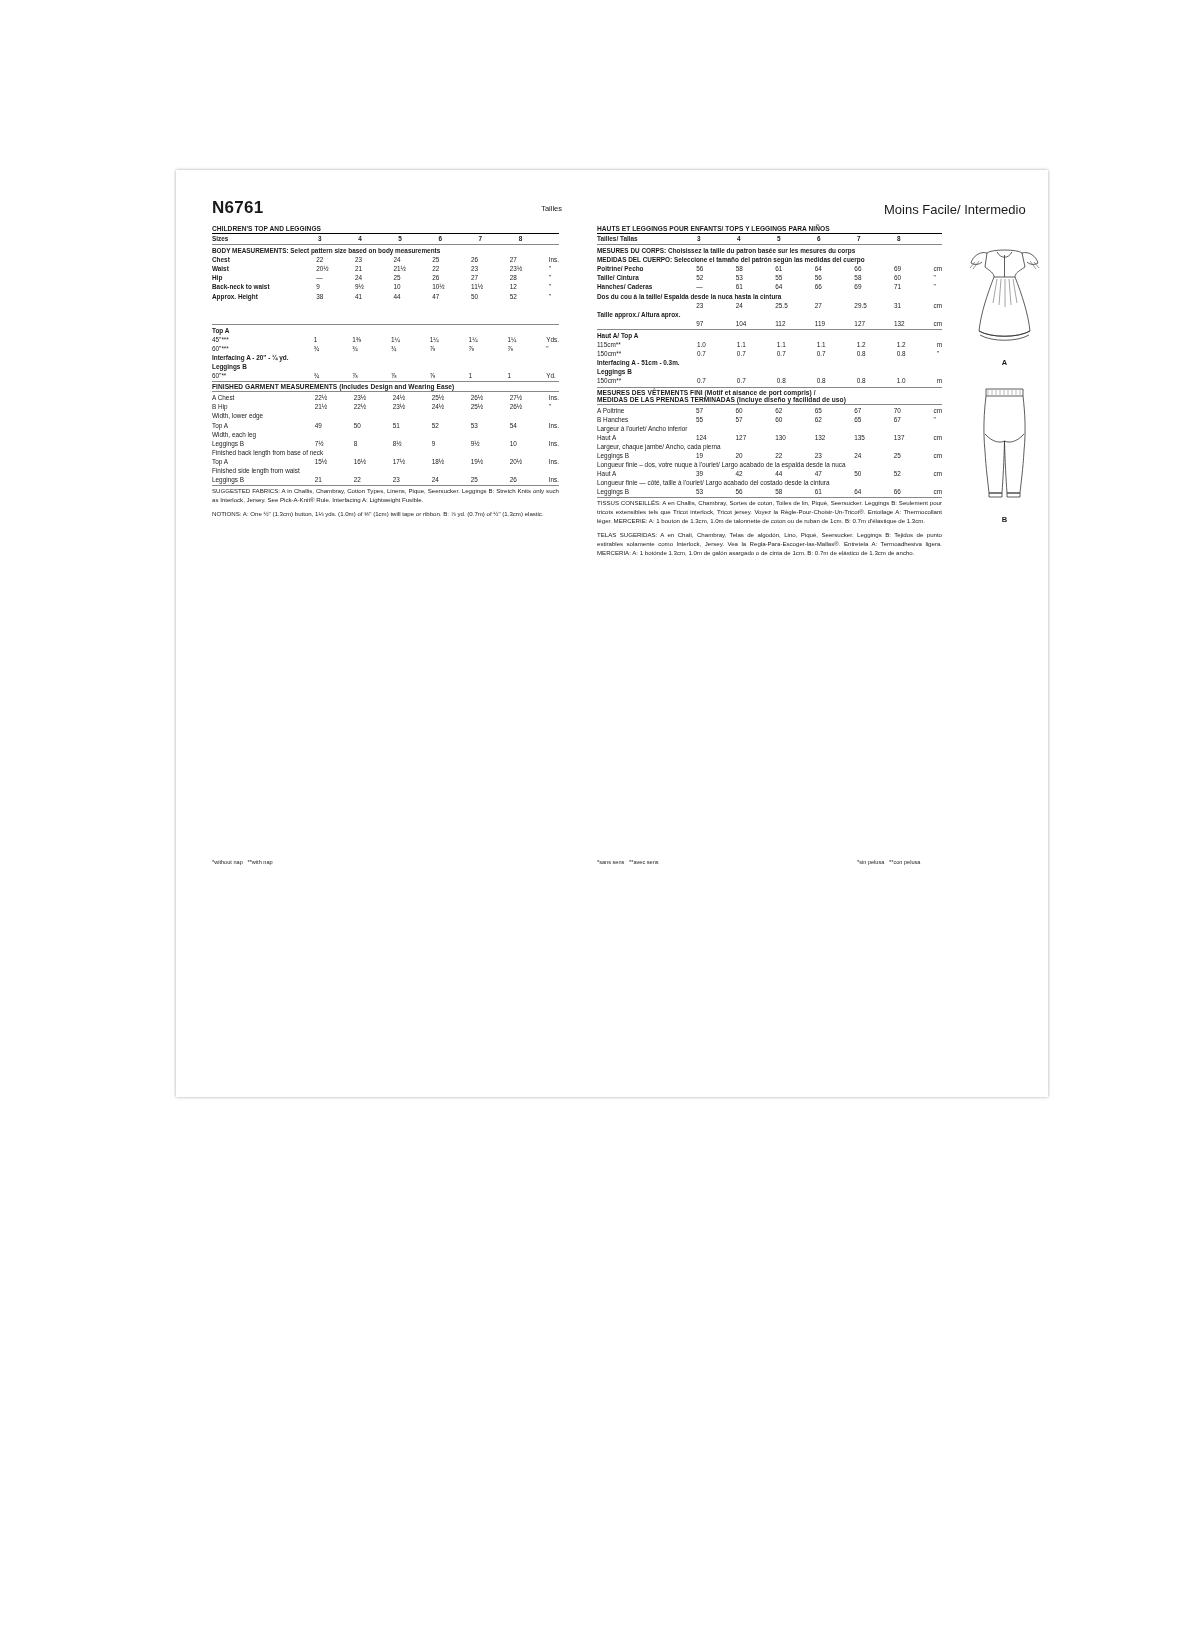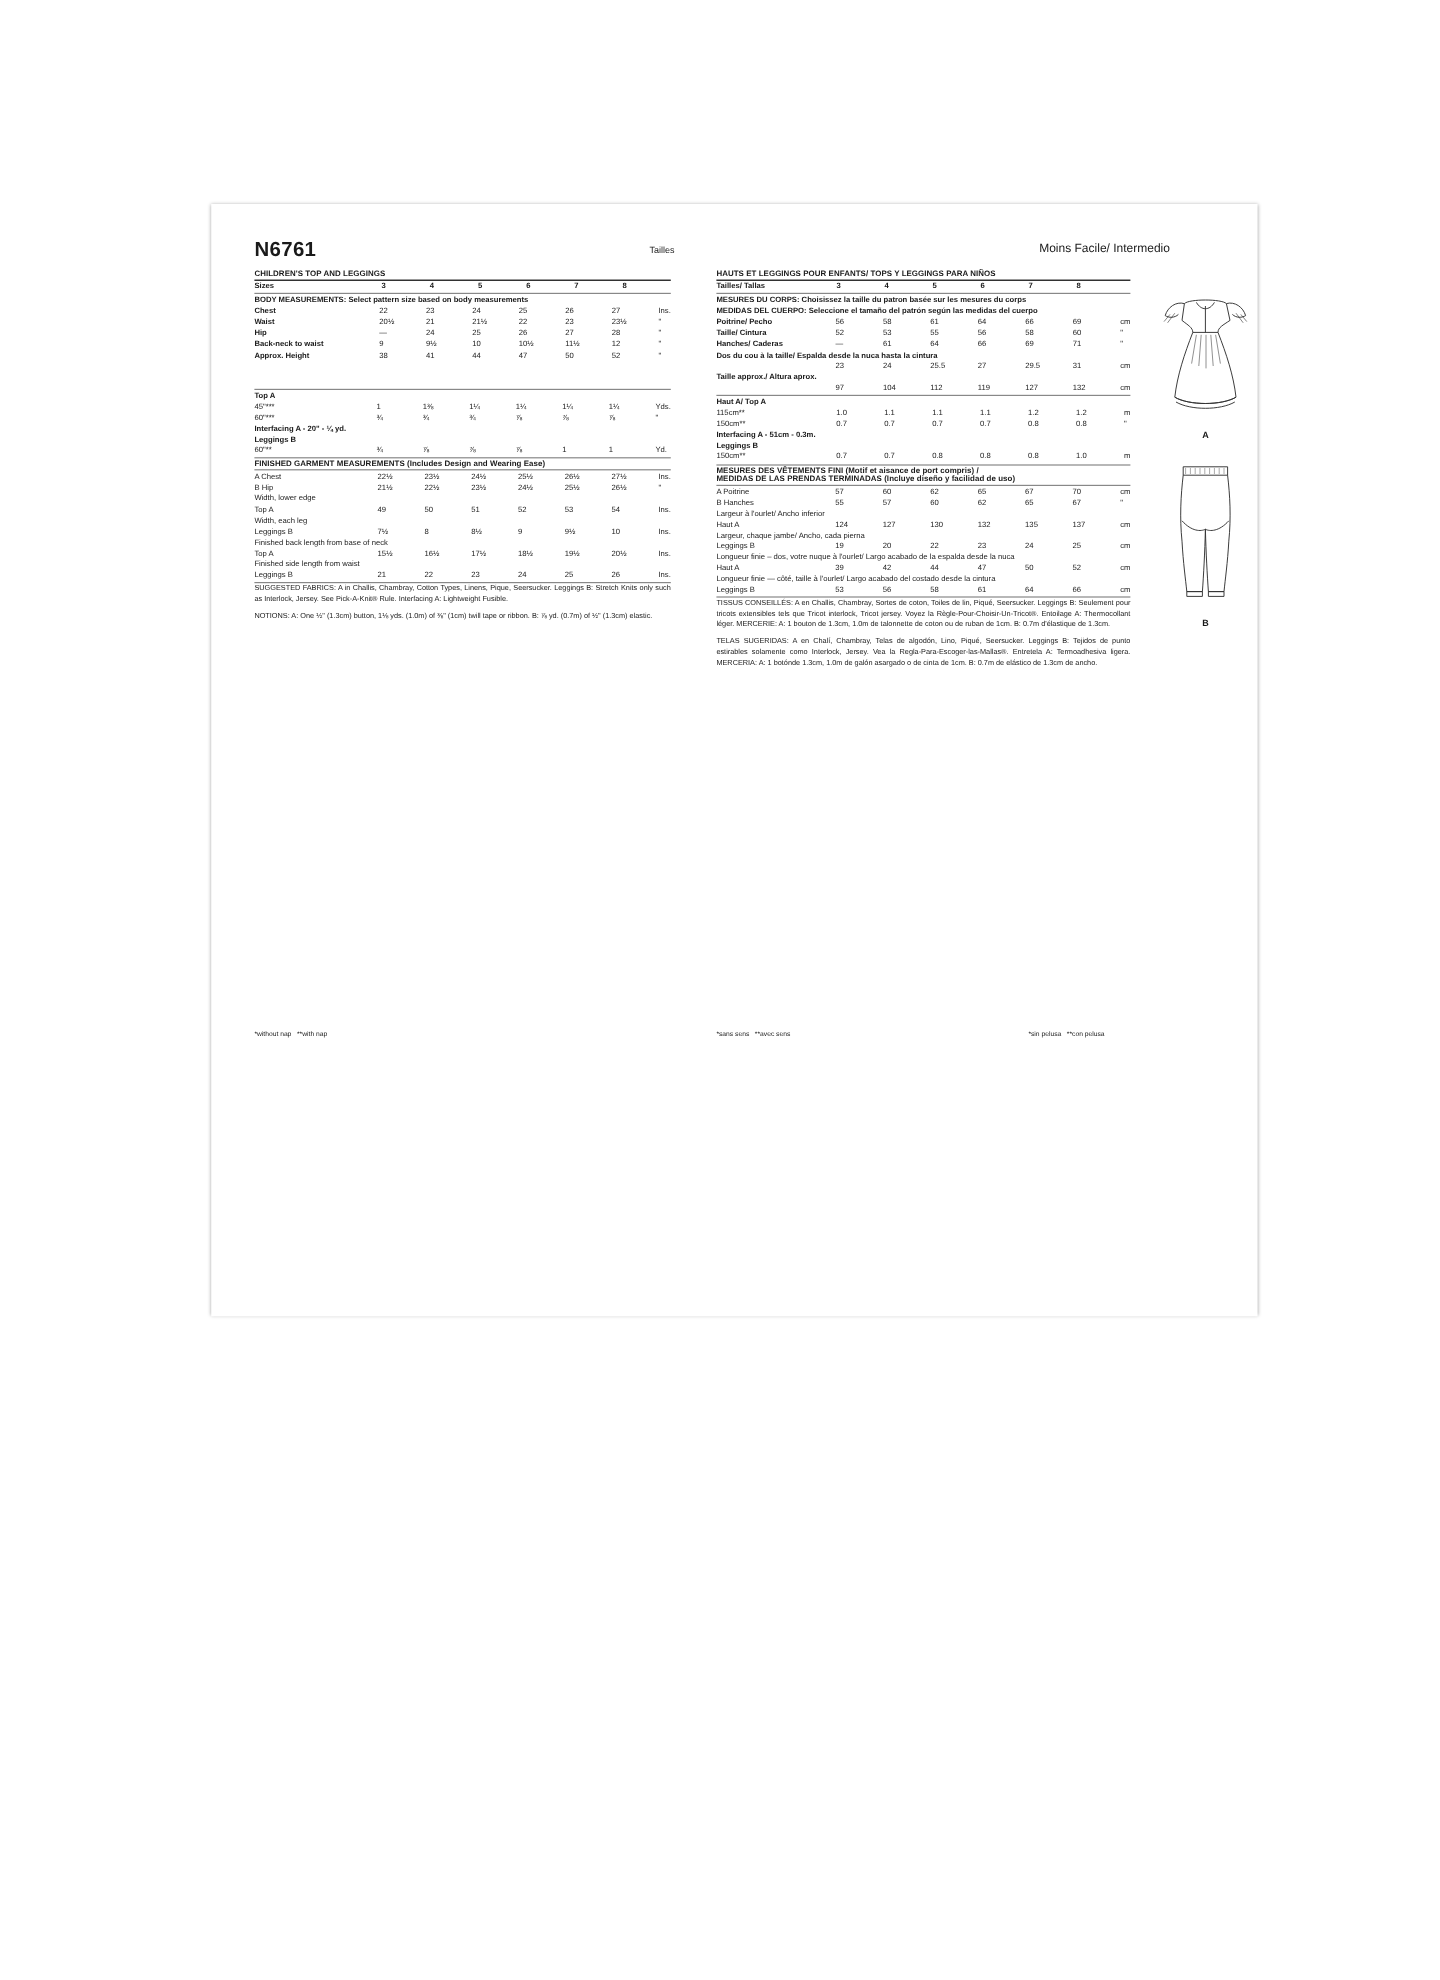--- a/index.html
+++ b/index.html
@@ -41,23 +41,23 @@
     font-size: 17px;
     font-weight: bold;
     letter-spacing: 0.3px;
   }
   .difficulty-en {
     font-size: 7.5px;
     margin-top: 6px;
   }
   .difficulty-fr {
     position: absolute;
-    left: 654px;
+    left: 672px;
     top: 4px;
-    font-size: 10px;
+    font-size: 13px;
     white-space: nowrap;
   }
   
   .cols {
     position: relative;
     margin-top: 7px;
   }
   .col {
     position: absolute;
     top: 0;

